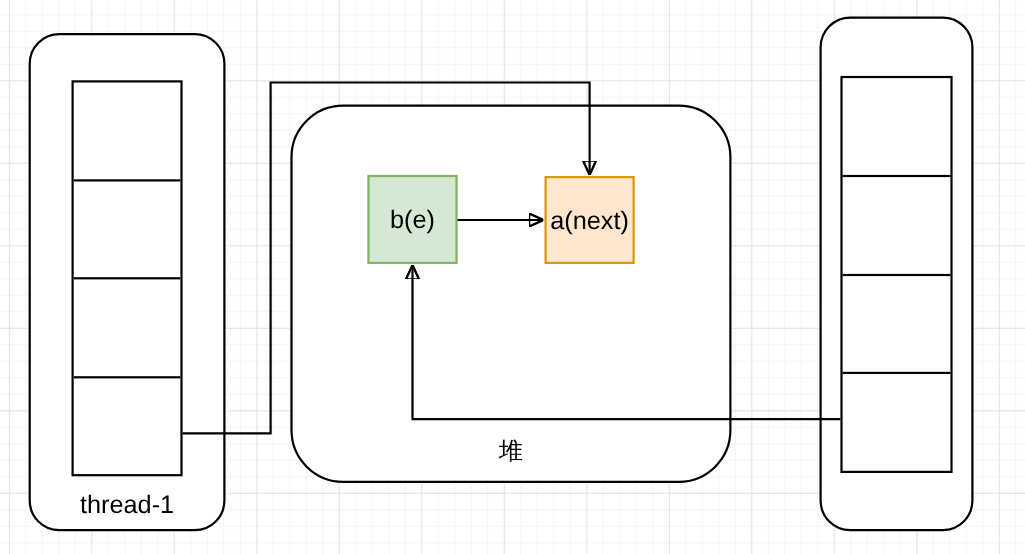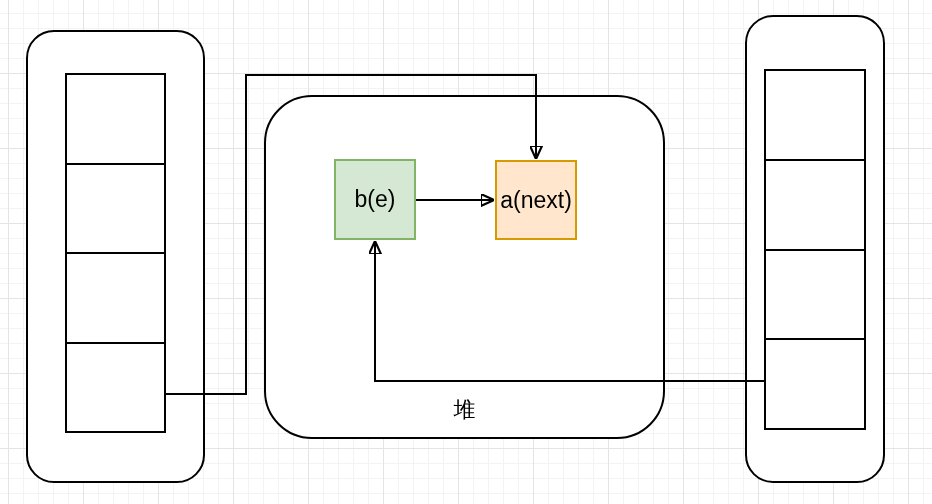--- a/index.html
+++ b/index.html
@@ -103,20 +103,21 @@
 
 <div class="canvas">
 
   <div class="thread-container t1"></div>
   <div class="stack t1-stack">
       <div class="cell"></div>
       <div class="cell"></div>
       <div class="cell"></div>
       <div class="cell"></div>
     </div>
+  <div class="thread-label t1-label">thread-1</div>
 
   <div class="thread-container t2"></div>
   <div class="stack t2-stack">
       <div class="cell"></div>
       <div class="cell"></div>
       <div class="cell"></div>
       <div class="cell"></div>
     </div>
 
   <div class="heap"></div>

